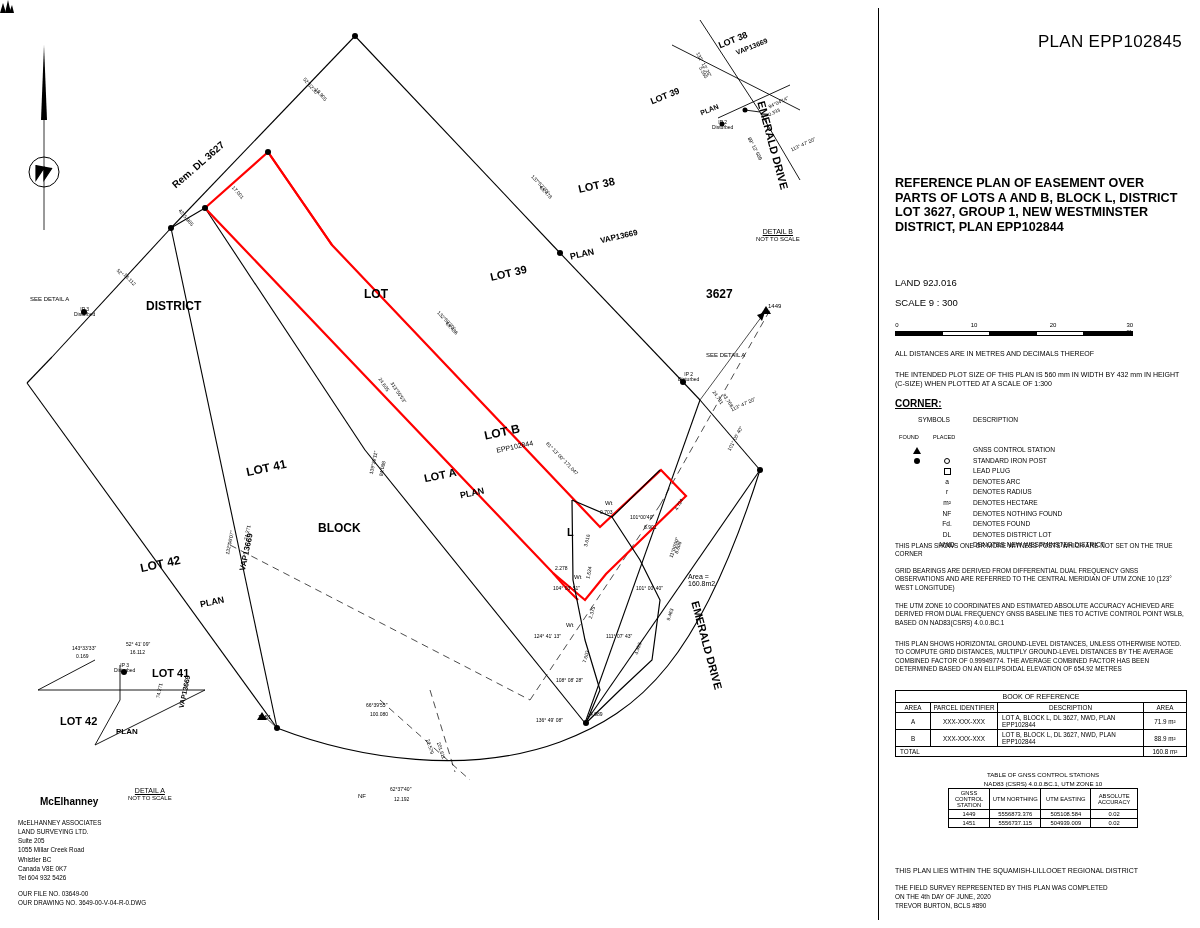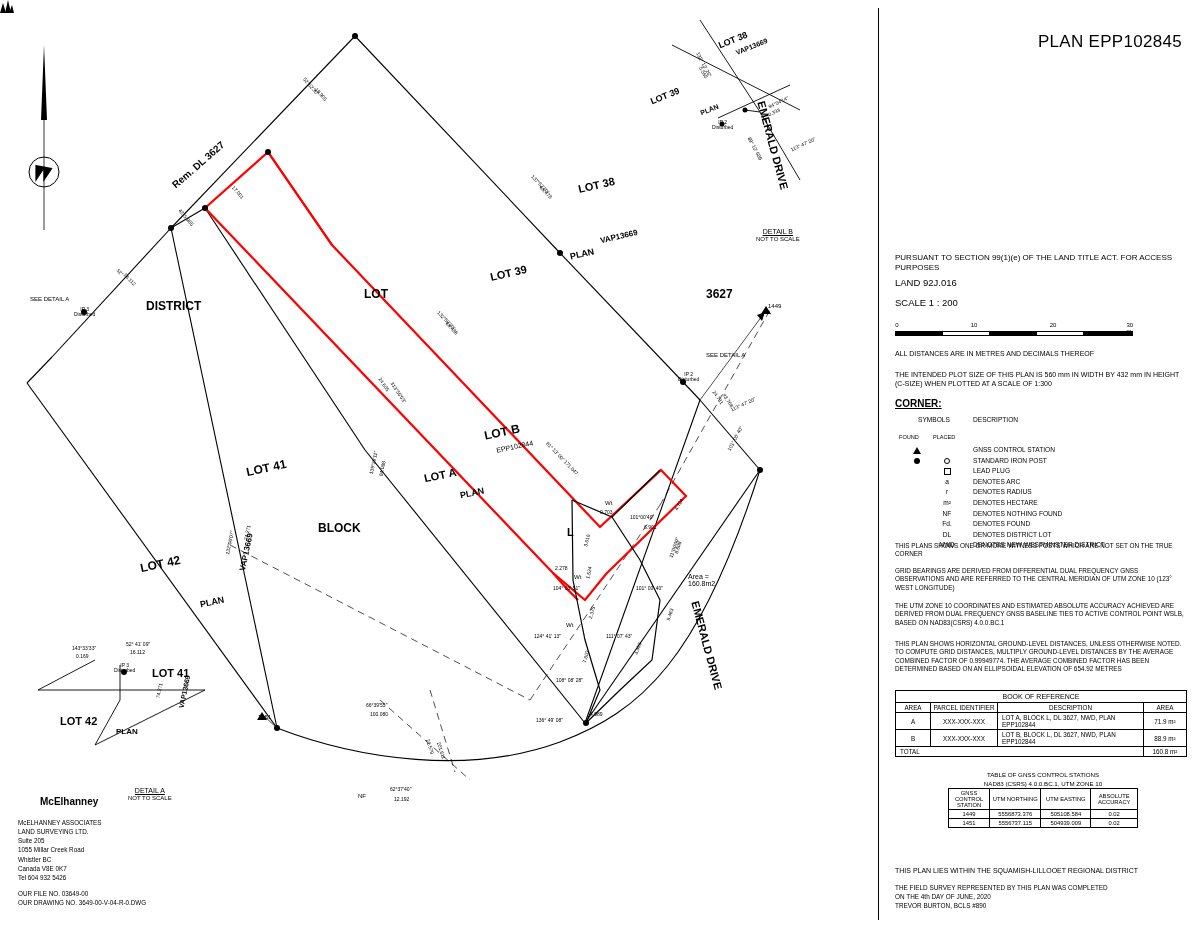--- a/index.html
+++ b/index.html
@@ -516,23 +516,23 @@
       <div>OUR DRAWING NO. 3649-00-V-04-R-0.DWG</div>
     </div>
   </div>
 
   <div class="divider-v"></div>
 
   <div class="panel">
 
     <div class="plan-title">PLAN EPP102845</div>
 
-    <div class="pursuant">PURSUANT TO SECTION 99(1)(e) OF THE LAND TITLE ACT. FOR ACCESS PURPOSES</div>
+    <div class="ref-title">REFERENCE PLAN OF EASEMENT OVER PARTS OF LOTS A AND B, BLOCK L, DISTRICT LOT 3627, GROUP 1, NEW WESTMINSTER DISTRICT, PLAN EPP102844</div>
     <div class="bcgs">LAND 92J.016</div>
-    <div class="scale">SCALE  1 : 200</div>
+    <div class="scale">SCALE  9 : 300</div>
 
     <div class="scalebar">
       <div class="bar">
         <div class="seg" style="left:0; width:20%;"></div>
         <div class="seg" style="left:39.6%; width:20%;"></div>
         <div class="seg" style="left:79.2%; width:20.8%;"></div>
       </div>
       <div class="tickno" style="left:2px;">0</div>
       <div class="tickno" style="left:79px;">10</div>
       <div class="tickno" style="left:158px;">20</div>

